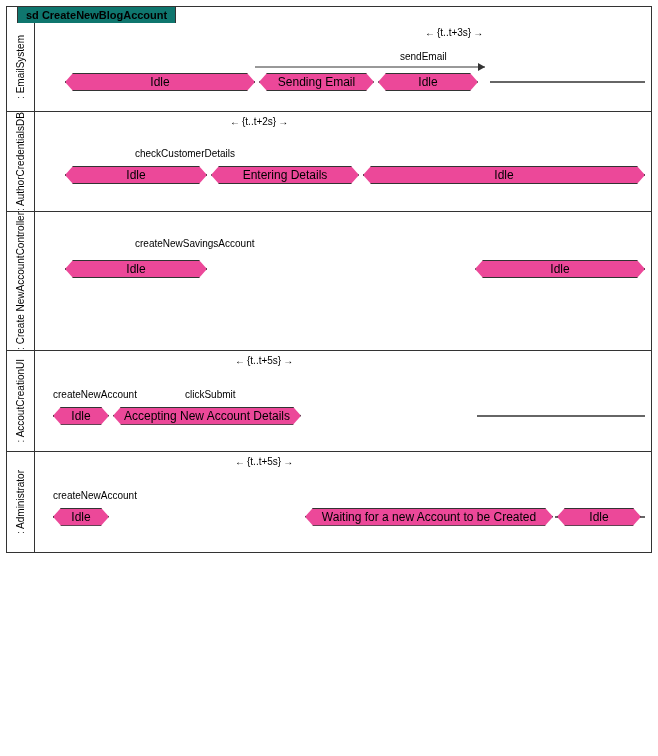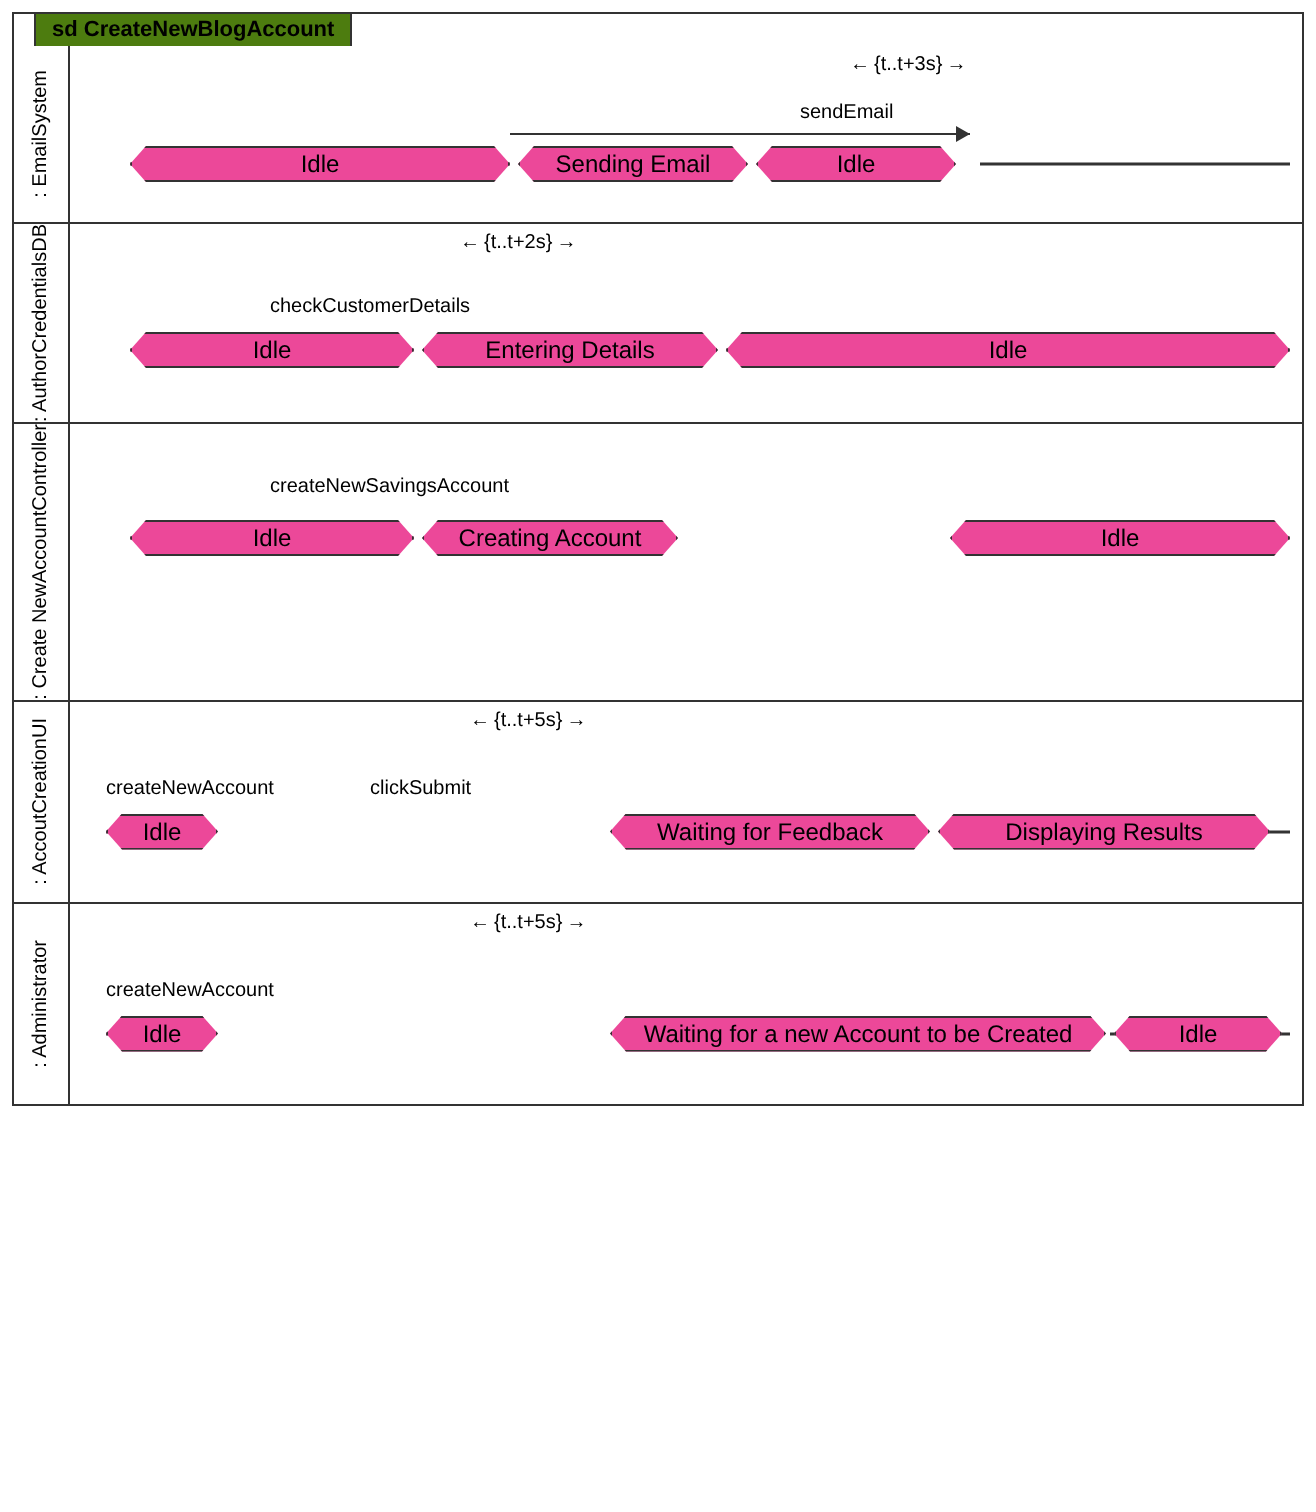--- a/index.html
+++ b/index.html
@@ -13,21 +13,21 @@
     .diagram-outer {
       border: 1.5px solid #333;
       margin: 6px;
       position: relative;
       background: #fff;
     }
     .diagram-title {
       position: absolute;
       top: -1px;
       left: 10px;
-      background: #4d7c0f;
+      background: #0f766e;
       border: 1.5px solid #333;
       border-bottom: none;
       padding: 2px 8px;
       font-size: 11px;
       font-weight: bold;
       white-space: nowrap;
     }
     .lanes-container {
       display: flex;
       flex-direction: column;
@@ -165,21 +165,20 @@
       </div>
       <div class="lane-content" style="position:relative;height:88px;">
 
         <span class="msg-label" style="left:100px;top:26px;">createNewSavingsAccount</span>
         <svg class="lane-svg">
           <line x1="30" y1="57" x2="172" y2="57" stroke="#333" stroke-width="1.5"></line>
           <line x1="470" y1="57" x2="610" y2="57" stroke="#333" stroke-width="1.5"></line>
         </svg>
 
         <div class="state-box" style="left:30px;top:48px;width:142px;">Idle</div>
-        <div class="state-box" style="left:176px;top:48px;width:128px;">Creating Account</div>
         <div class="state-box" style="left:440px;top:48px;width:170px;">Idle</div>
       </div>
     </div>
 
     <div class="lane" style="min-height:100px;">
       <div class="lane-label-wrap">
         <span class="lane-label">: AccoutCreationUI</span>
       </div>
       <div class="lane-content" style="position:relative;height:100px;">
 
@@ -192,22 +191,21 @@
         </div>
 
         <span class="msg-label" style="left:18px;top:38px;">createNewAccount</span>
         <span class="msg-label" style="left:150px;top:38px;">clickSubmit</span>
         <svg class="lane-svg">
           <line x1="18" y1="65" x2="72" y2="65" stroke="#333" stroke-width="1.5"></line>
           <line x1="442" y1="65" x2="610" y2="65" stroke="#333" stroke-width="1.5"></line>
         </svg>
 
         <div class="state-box" style="left:18px;top:56px;width:56px;">Idle</div>
-        <div class="state-box" style="left:270px;top:56px;width:160px;">Waiting for Feedback</div>
-        <div class="state-box" style="left:434px;top:56px;width:166px;">Displaying Results</div>
+        <div class="state-box" style="left:78px;top:56px;width:188px;">Accepting New Account Details</div>
       </div>
     </div>
 
     <div class="lane" style="min-height:100px;border-bottom:none;">
       <div class="lane-label-wrap">
         <span class="lane-label">: Administrator</span>
       </div>
       <div class="lane-content" style="position:relative;height:100px;">
 
         <div style="position:absolute;left:200px;top:4px;display:flex;flex-direction:column;align-items:center;">

